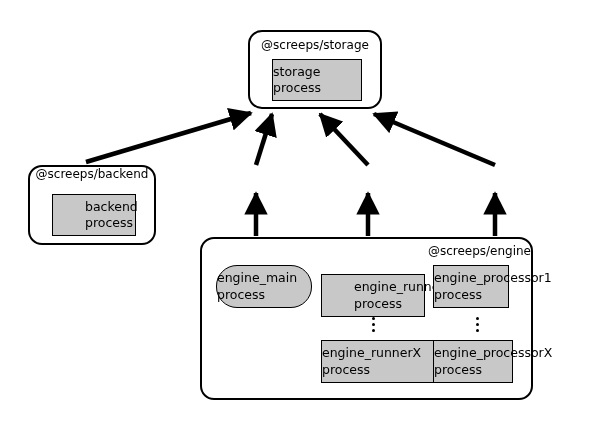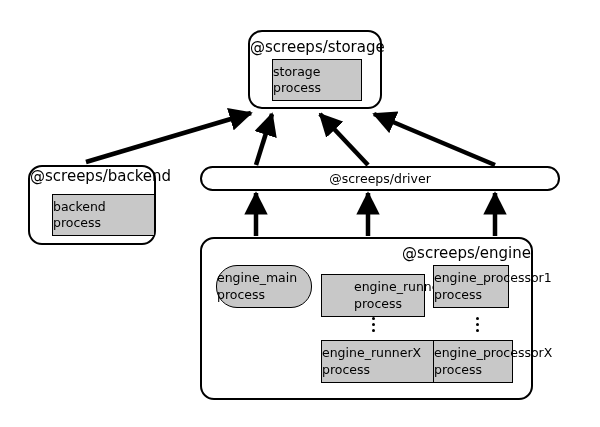--- a/index.html
+++ b/index.html
@@ -31,21 +31,21 @@
     box-sizing: border-box;
     background: #ffffff;
     border: 2px solid #000000;
     border-radius: 14px;
   }
   .pkg-title {
     position: absolute;
     left: 0;
     right: 0;
     text-align: center;
-    font-size: 15px;
+    font-size: 12px;
     color: #000000;
     white-space: nowrap;
   }
   .proc {
     position: absolute;
     box-sizing: border-box;
     background: #c8c8c8;
     border: 1px solid #000000;
     display: flex;
     flex-direction: column;
@@ -127,29 +127,26 @@
   <div class="pkg" style="left:248px; top:30px; width:134px; height:79px;">
     <div class="pkg-title" style="top:6px;">@screeps/storage</div>
     <div class="proc" style="left:22px; top:27px; width:90px; height:42px;">
       <span>storage</span>
       <span>process</span>
     </div>
   </div>
 
   <div class="pkg" style="left:28px; top:165px; width:128px; height:80px;">
     <div class="pkg-title" style="top:0;">@screeps/backend</div>
-    <div class="proc" style="left:22px; top:27px; width:103px; height:42px;">
+    <div class="proc" style="left:22px; top:27px; width:84px; height:42px;padding-left:32px;">
       <span>backend</span>
       <span>process</span>
     </div>
   </div>
 
-  <div class="pill" style="left:200px; top:166px; width:360px; height:25px;">
-    <span>@screeps/driver</span>
-  </div>
 
   <div class="pkg" style="left:200px; top:237px; width:333px; height:163px;">
     <div class="pkg-title" style="top:5px;text-align:right;">@screeps/engine</div>
 
     <div class="proc" style="left:14px; top:26px; width:96px; height:43px;border-radius:21px;">
       <span>engine_main</span>
       <span>process</span>
     </div>
 
     <div class="proc" style="left:119px; top:35px; width:104px; height:43px;padding-left:32px;">

